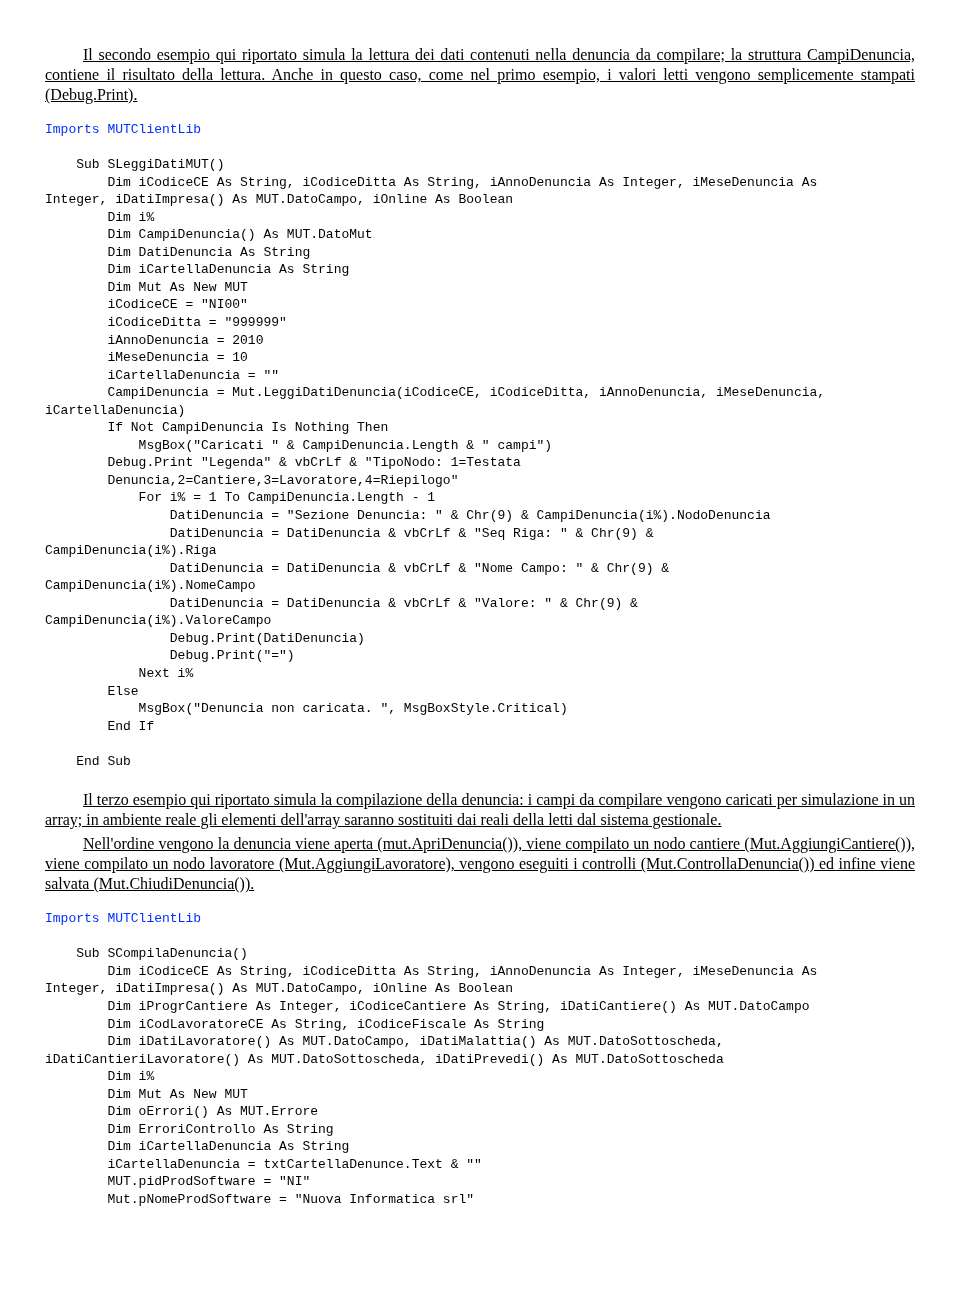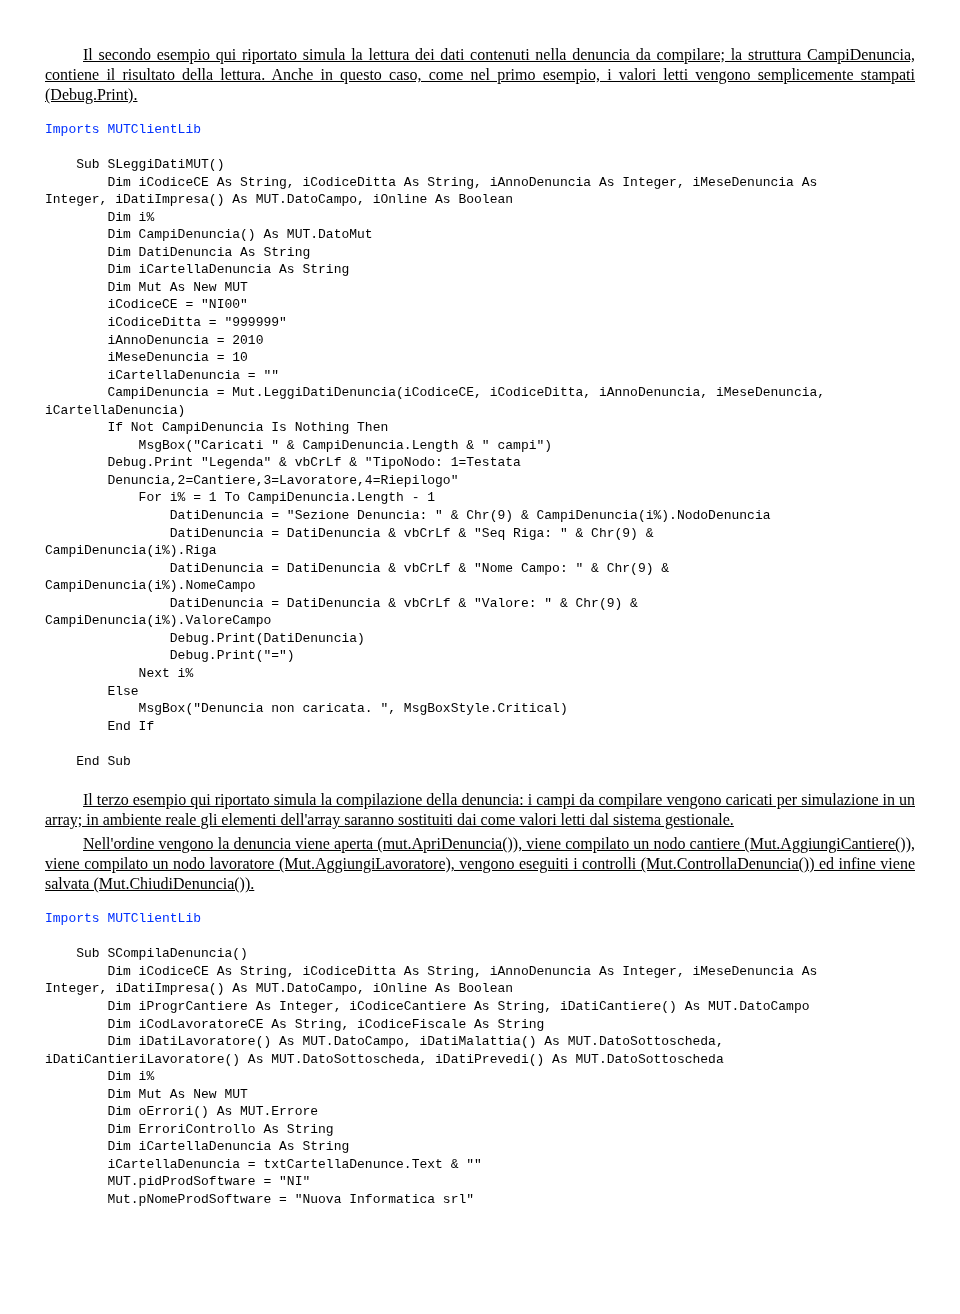--- a/index.html
+++ b/index.html
@@ -65,21 +65,21 @@
 CampiDenuncia(i%).ValoreCampo
                 Debug.Print(DatiDenuncia)
                 Debug.Print("=")
             Next i%
         Else
             MsgBox("Denuncia non caricata. ", MsgBoxStyle.Critical)
         End If
 
     End Sub</span></div>
 
-<p class="para">Il terzo esempio qui riportato simula la compilazione della denuncia: i campi da compilare vengono caricati per simulazione in un array;  in ambiente reale gli elementi dell'array saranno sostituiti dai come valori letti dal sistema gestionale.</p>
+<p class="para">Il terzo esempio qui riportato simula la compilazione della denuncia: i campi da compilare vengono caricati per simulazione in un array;  in ambiente reale gli elementi dell'array saranno sostituiti dai reali della letti dal sistema gestionale.</p>
 <p class="para">Nell'ordine vengono la denuncia viene aperta (mut.ApriDenuncia()), viene compilato un nodo cantiere (Mut.AggiungiCantiere()), viene compilato un nodo lavoratore (Mut.AggiungiLavoratore), vengono eseguiti i controlli (Mut.ControllaDenuncia()) ed infine viene salvata (Mut.ChiudiDenuncia()).</p>
 
 <div class="code-block"><span class="blue">Imports MUTClientLib</span>
 
 <span>    Sub SCompilaDenuncia()
         Dim iCodiceCE As String, iCodiceDitta As String, iAnnoDenuncia As Integer, iMeseDenuncia As
 Integer, iDatiImpresa() As MUT.DatoCampo, iOnline As Boolean
         Dim iProgrCantiere As Integer, iCodiceCantiere As String, iDatiCantiere() As MUT.DatoCampo
         Dim iCodLavoratoreCE As String, iCodiceFiscale As String
         Dim iDatiLavoratore() As MUT.DatoCampo, iDatiMalattia() As MUT.DatoSottoscheda,

